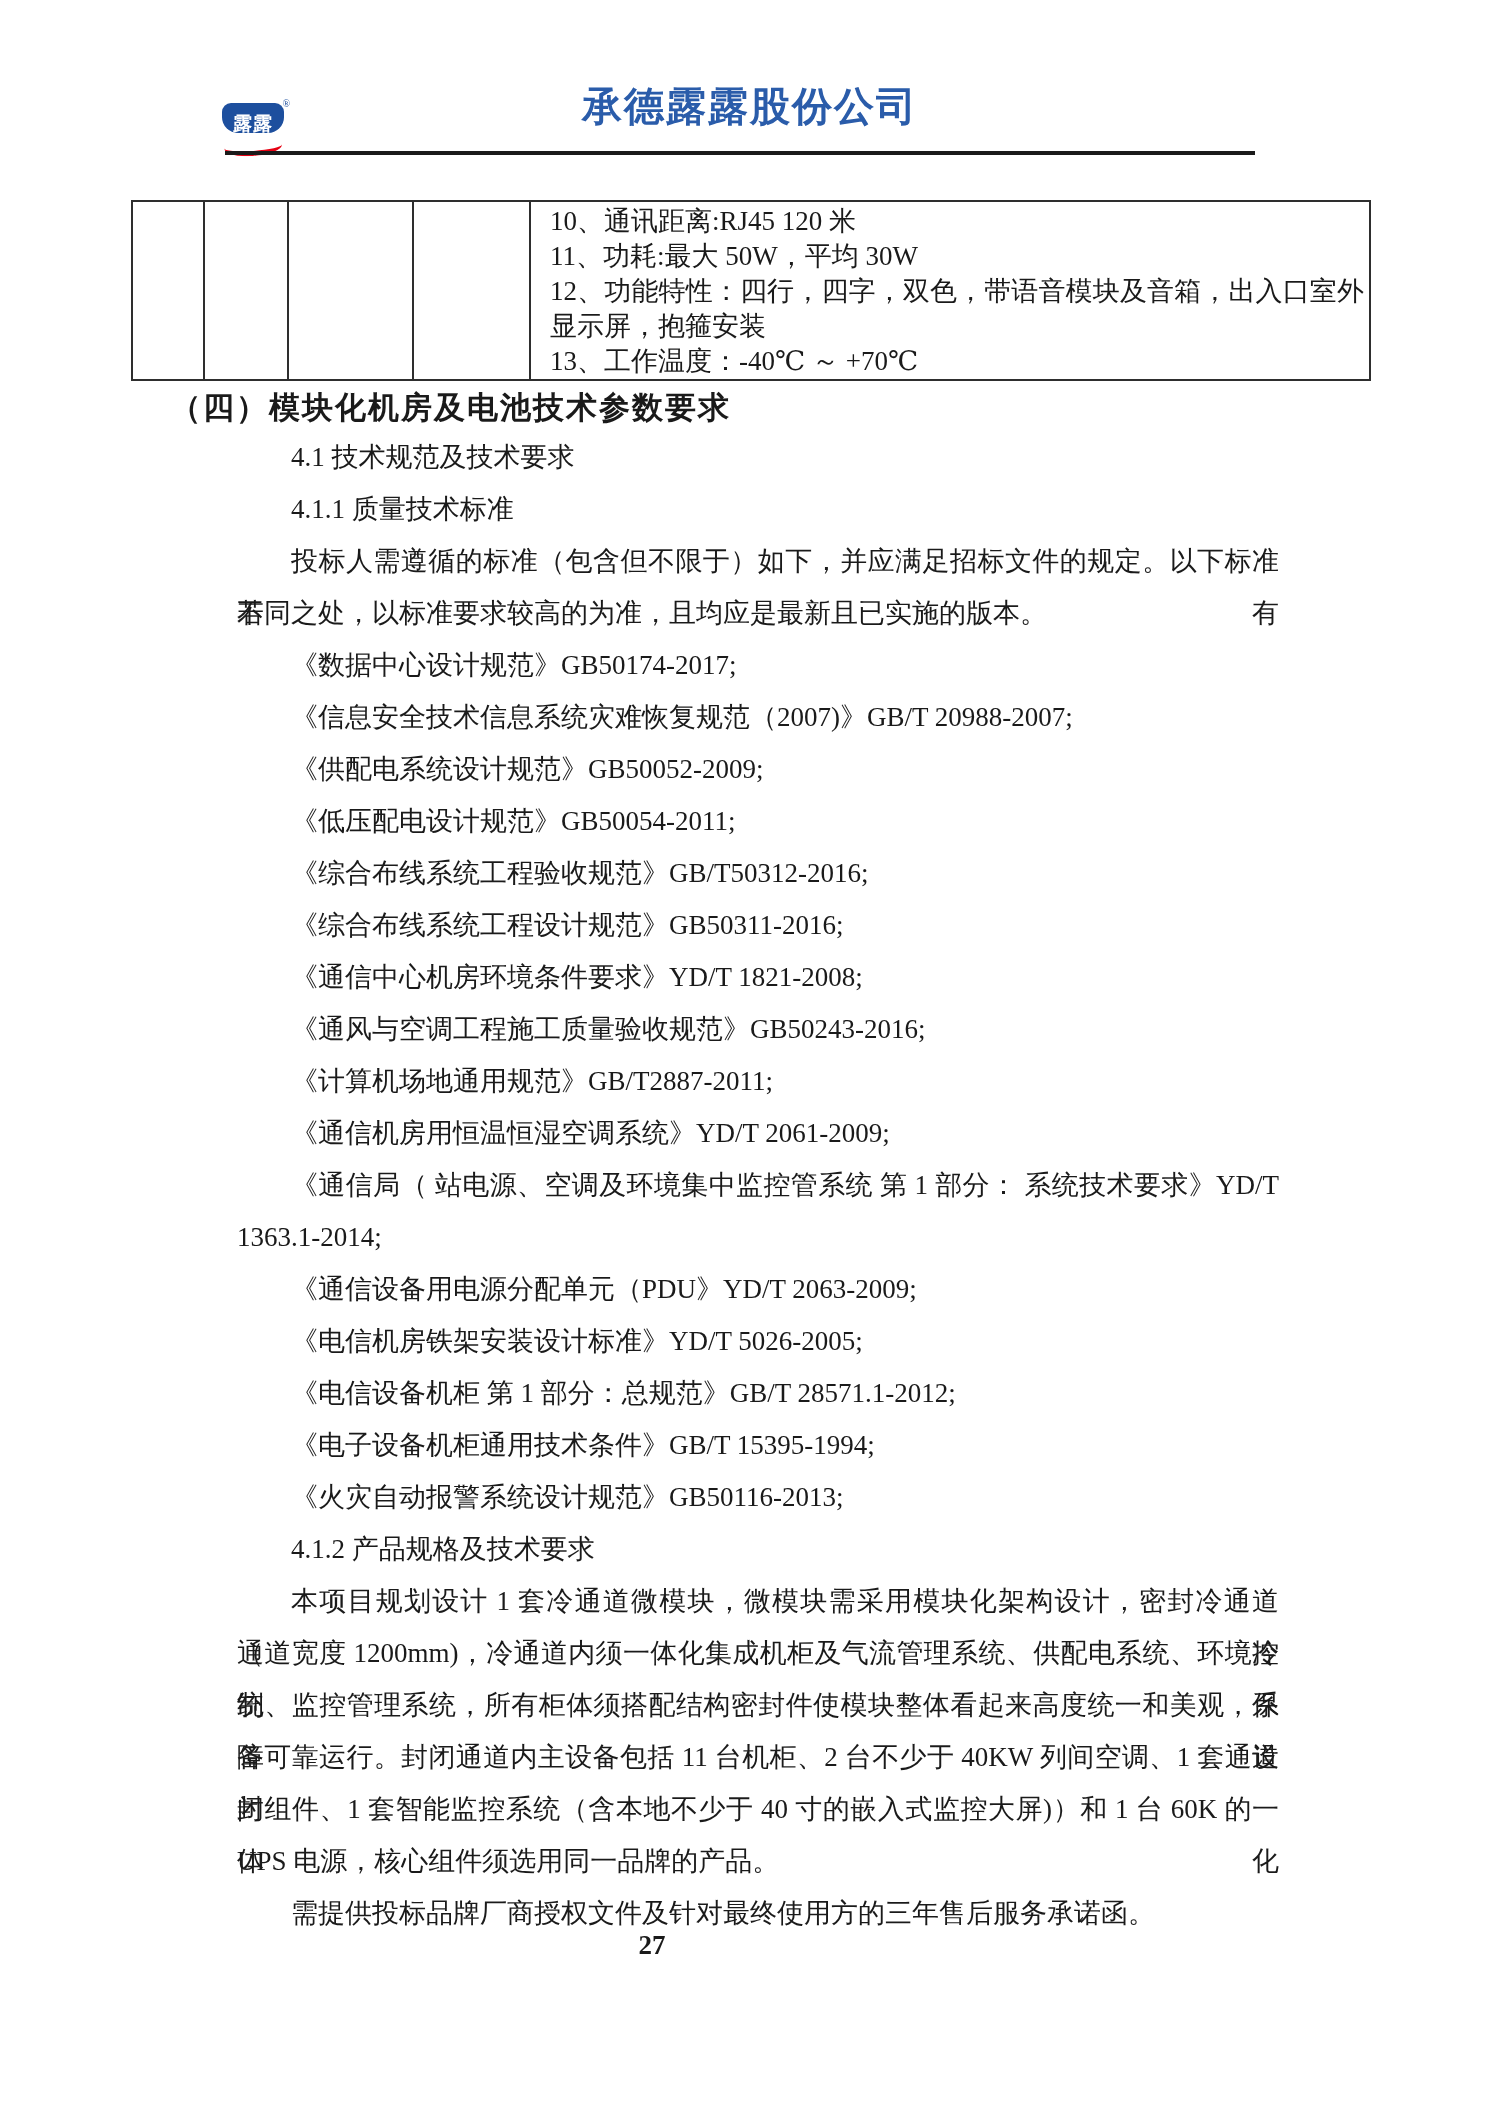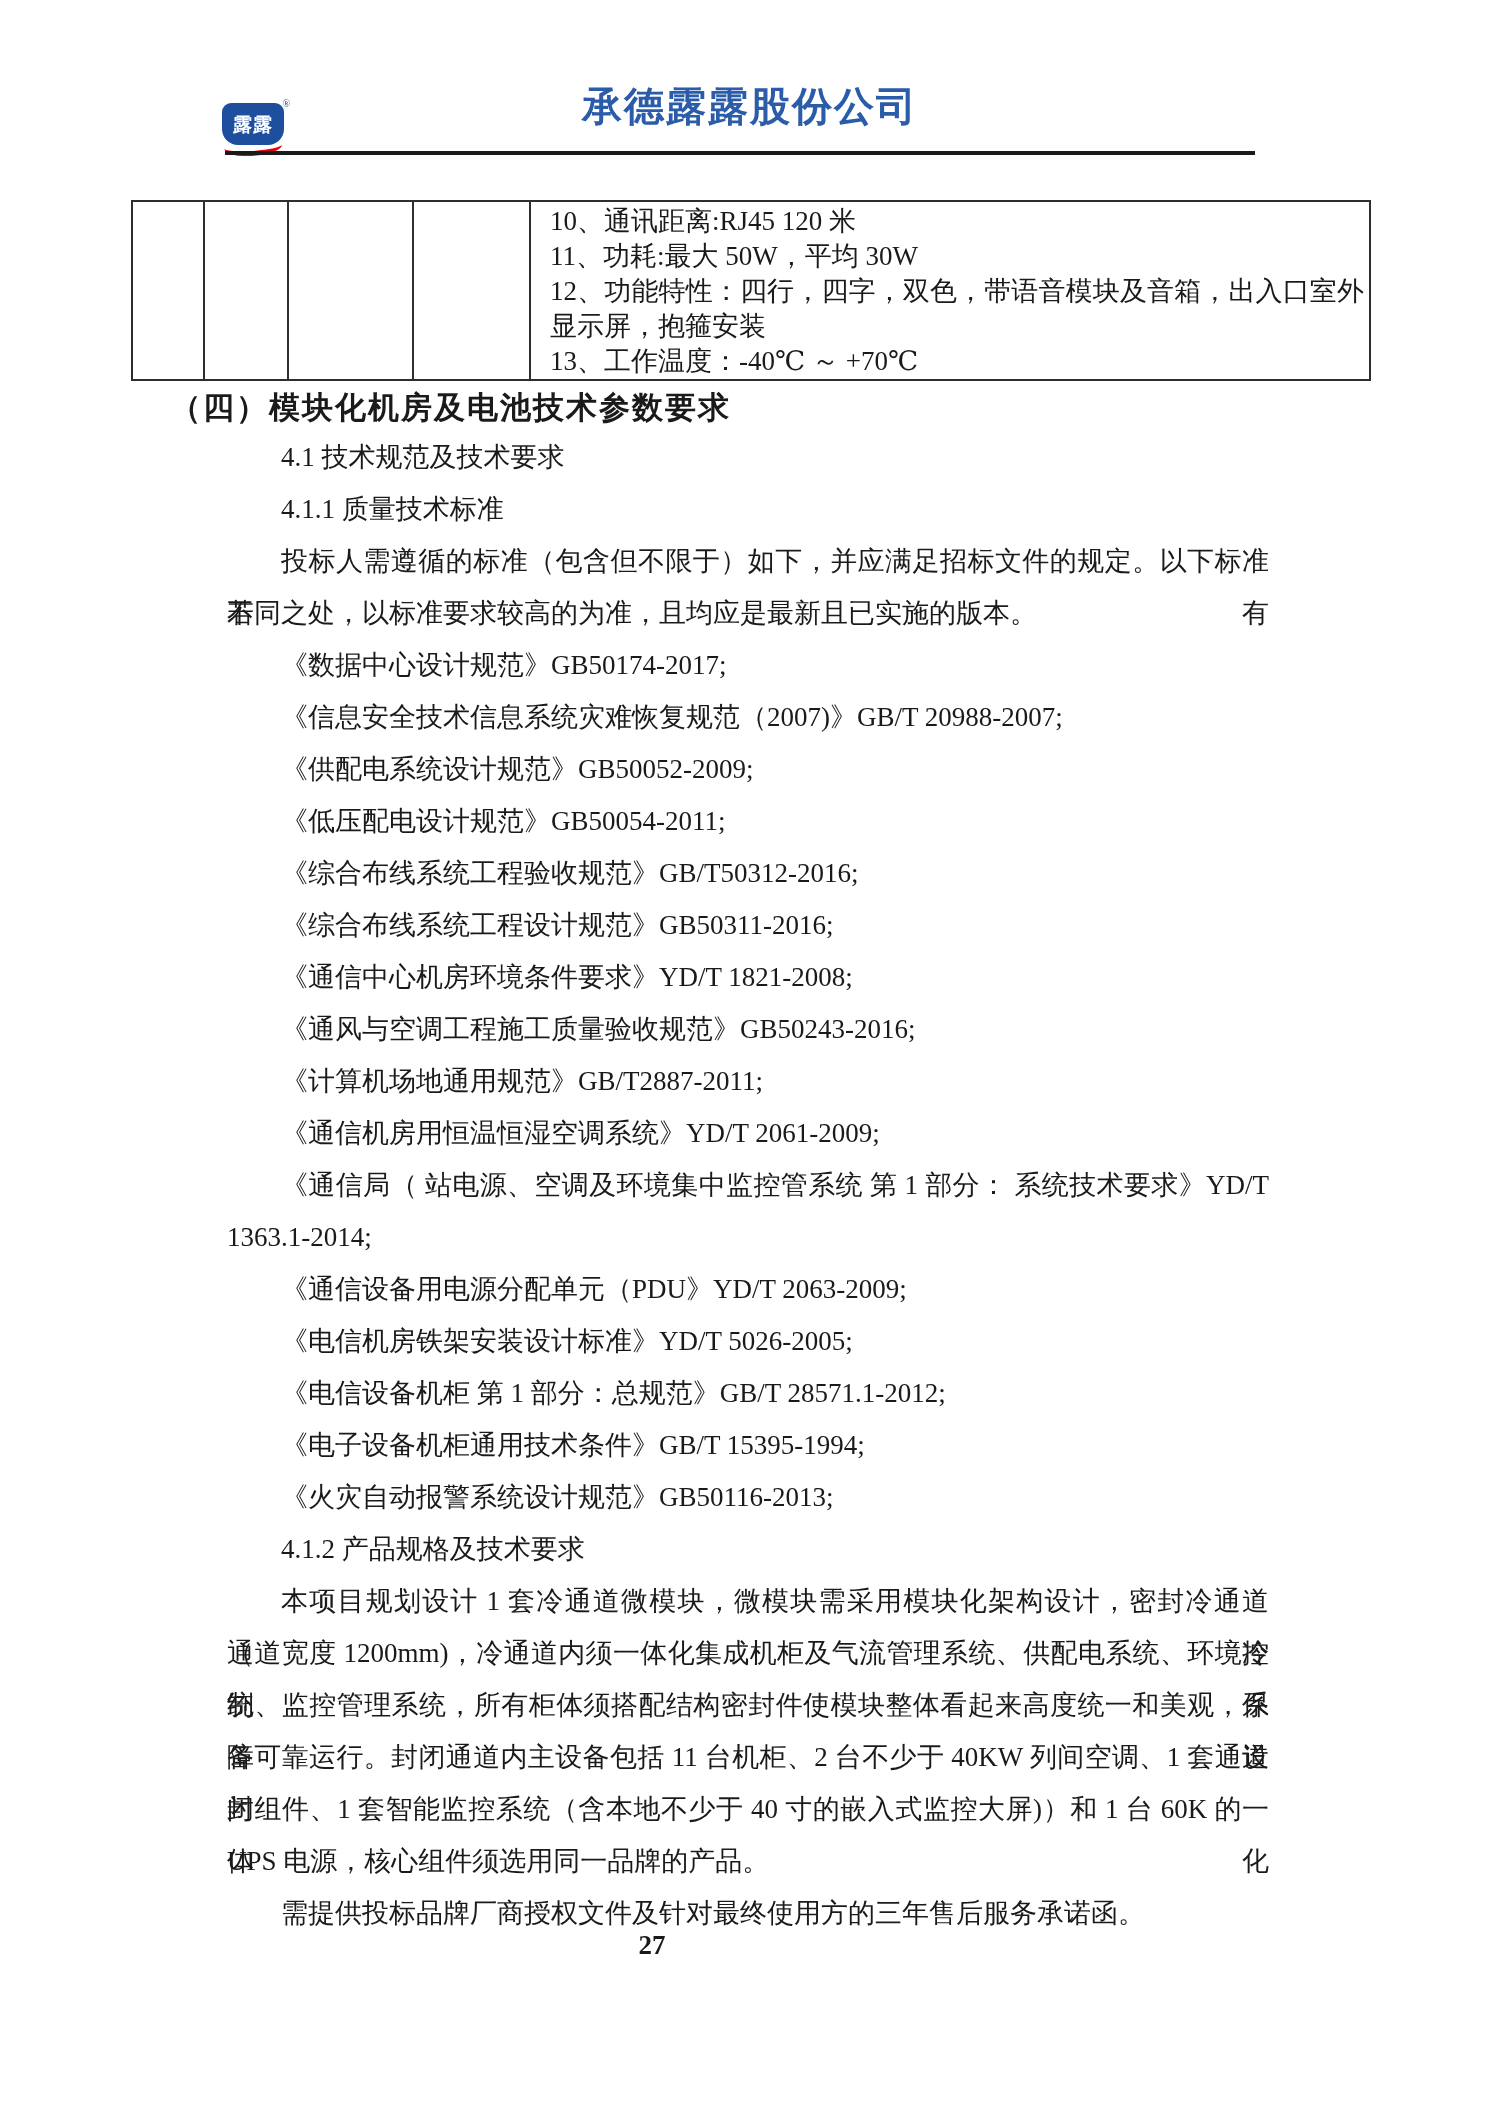--- a/index.html
+++ b/index.html
@@ -5,23 +5,23 @@
   html,body{margin:0;padding:0;background:#fff;}
   .page{
     position:relative;width:1500px;height:2121px;background:#ffffff;overflow:hidden;
     font-family:"Liberation Serif","DejaVu Serif",serif;color:#1a1a1a;
   }
   
   .logo{
     position:absolute;left:222px;top:101px;width:66px;height:52px;
   }
   .logo-body{
-    position:absolute;left:0;top:2px;width:62px;height:42px;
+    position:absolute;left:0;top:2px;width:62px;height:30px;
     background:#1d4f9e;border-radius:9px 9px 16px 16px;
-    display:flex;align-items:center;justify-content:center;
+    display:flex;align-items:flex-end;justify-content:center;
   }
   .logo-chars{color:#ffffff;font-size:19px;font-weight:bold;letter-spacing:1px;line-height:1;}
   .logo-reg{position:absolute;right:-2px;top:-2px;color:#1d4f9e;font-size:10px;line-height:1;}
   .logo-swoosh{
     position:absolute;left:2px;top:36px;width:58px;height:14px;
     border-bottom:5px solid #e60012;border-radius:50%;
     transform:rotate(-4deg);
   }
   .company-title{
     position:absolute;left:0;top:84px;width:1500px;text-align:center;
@@ -42,21 +42,21 @@
   .spec-line{font-size:27px;line-height:35px;word-break:break-all;}
   .justwrap{text-align:justify;}
   
   .section-title{
     position:absolute;left:170px;top:387px;
     font-size:31px;font-weight:bold;letter-spacing:2px;line-height:42px;
     font-family:"Liberation Sans","DejaVu Sans",sans-serif;
   }
   
   .content{
-    position:absolute;left:227px;top:431px;width:1042px;
+    position:absolute;left:237px;top:431px;width:1042px;
     font-size:27px;
   }
   .line{height:52px;line-height:52px;white-space:normal;word-break:break-all;}
   .ind{text-indent:54px;}
   .just{text-align:justify;text-align-last:justify;}
   
   .page-number{
     position:absolute;left:0;top:1928px;width:1304px;height:34px;
     text-align:center;font-size:27px;line-height:34px;font-weight:bold;
   }

